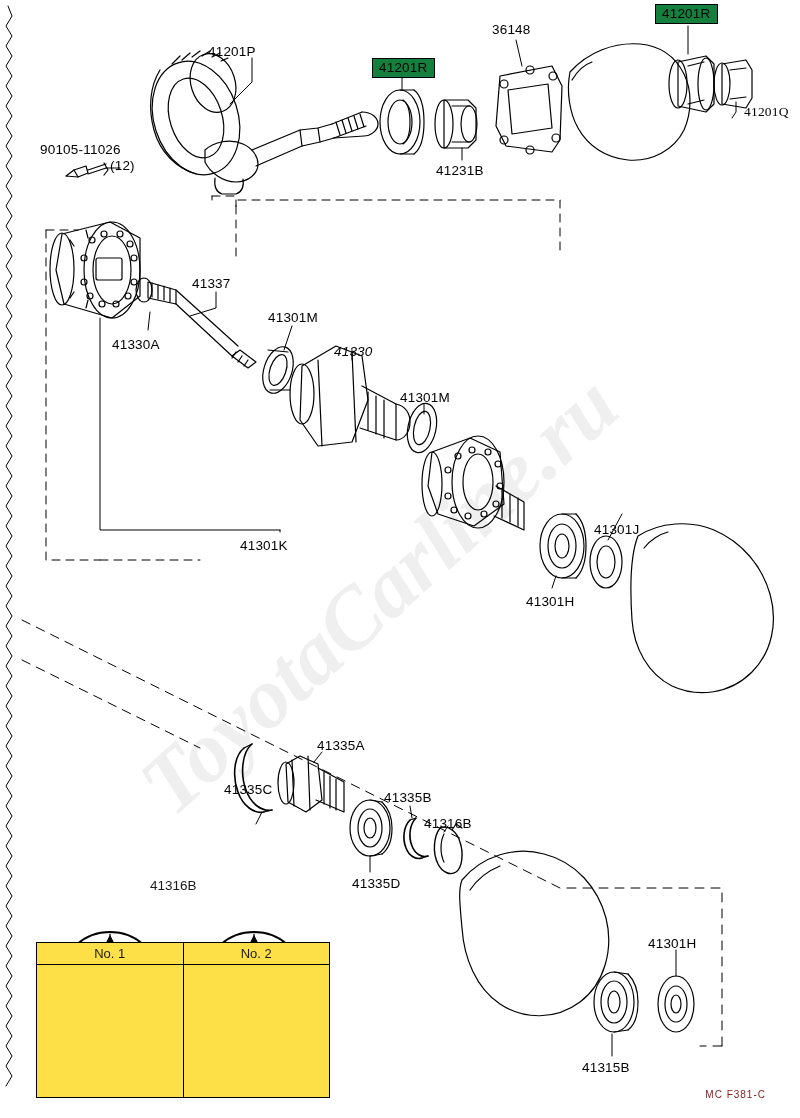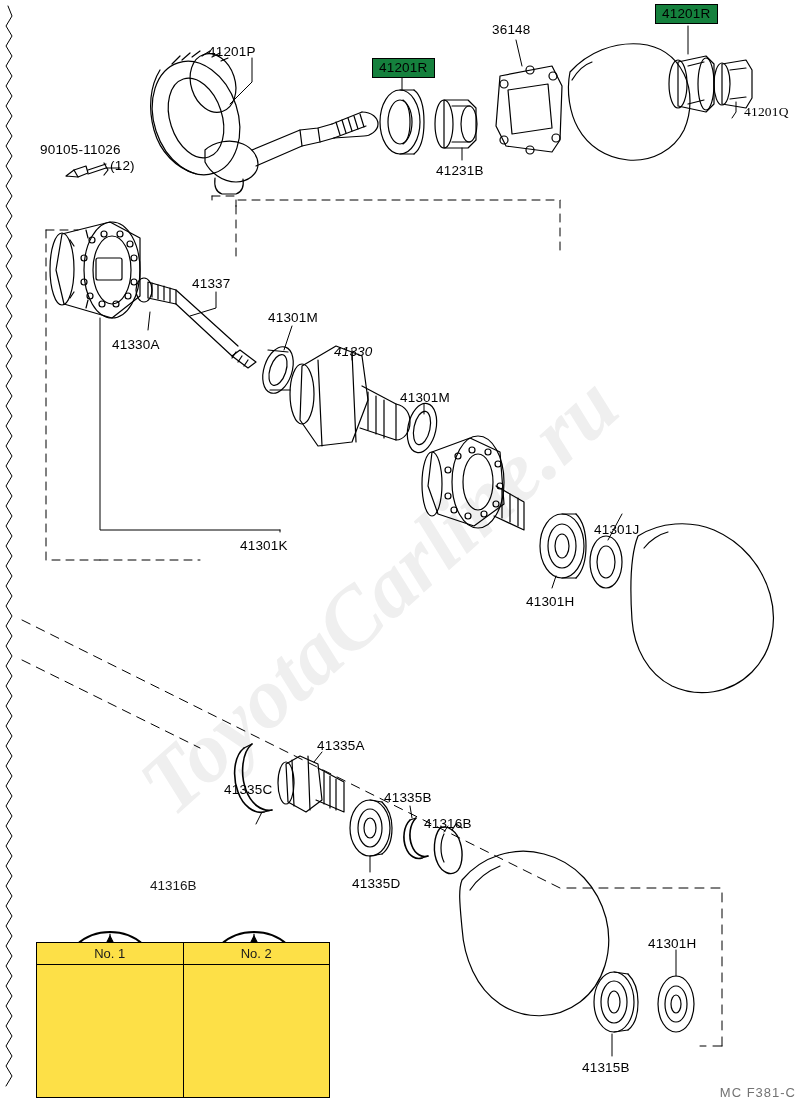--- a/index.html
+++ b/index.html
@@ -4,21 +4,21 @@
 <style>
   html,body{margin:0;padding:0;background:#ffffff;}
   body{width:800px;height:1118px;position:relative;overflow:hidden;
        font-family:"Liberation Sans", sans-serif;color:#1a1a1a;}
   #sheet{position:absolute;inset:0;}
   svg.layer{position:absolute;left:0;top:0;width:800px;height:1118px;}
   .lbl{position:absolute;font-size:13.5px;letter-spacing:0.2px;white-space:nowrap;color:#000;}
   .boxed{border:1.6px solid #000;padding:1px 6px 2px 6px;background:#15803d;}
   .wm{position:absolute;font-size:86px;color:#efefef;font-family:"Liberation Serif",serif;
       font-style:italic;font-weight:700;white-space:nowrap;pointer-events:none;}
-  .code{position:absolute;right:4px;bottom:18px;font-size:13px;letter-spacing:1px;color:#737373;}
+  .code{position:absolute;right:34px;bottom:18px;font-size:10px;letter-spacing:1px;color:#7f1d1d;}
   .tbl{position:absolute;left:36px;top:898px;width:292px;border:1.4px solid #000;background:#fde047;margin-top:44px;}
   .tbl .hdr{display:flex;}
   .tbl .hdr div{flex:1;text-align:center;font-size:13px;padding:3px 0;border-right:1.4px solid #000;}
   .tbl .hdr div:last-child{border-right:none;}
   .tbl .hdrline{border-bottom:1.4px solid #000;}
   .tbl .body{display:flex;height:132px;}
   .tbl .body .cell{flex:1;border-right:1.4px solid #000;position:relative;}
   .tbl .body .cell:last-child{border-right:none;}
   .tblcap{position:absolute;left:150px;top:878px;font-size:13.5px;}
 </style>

